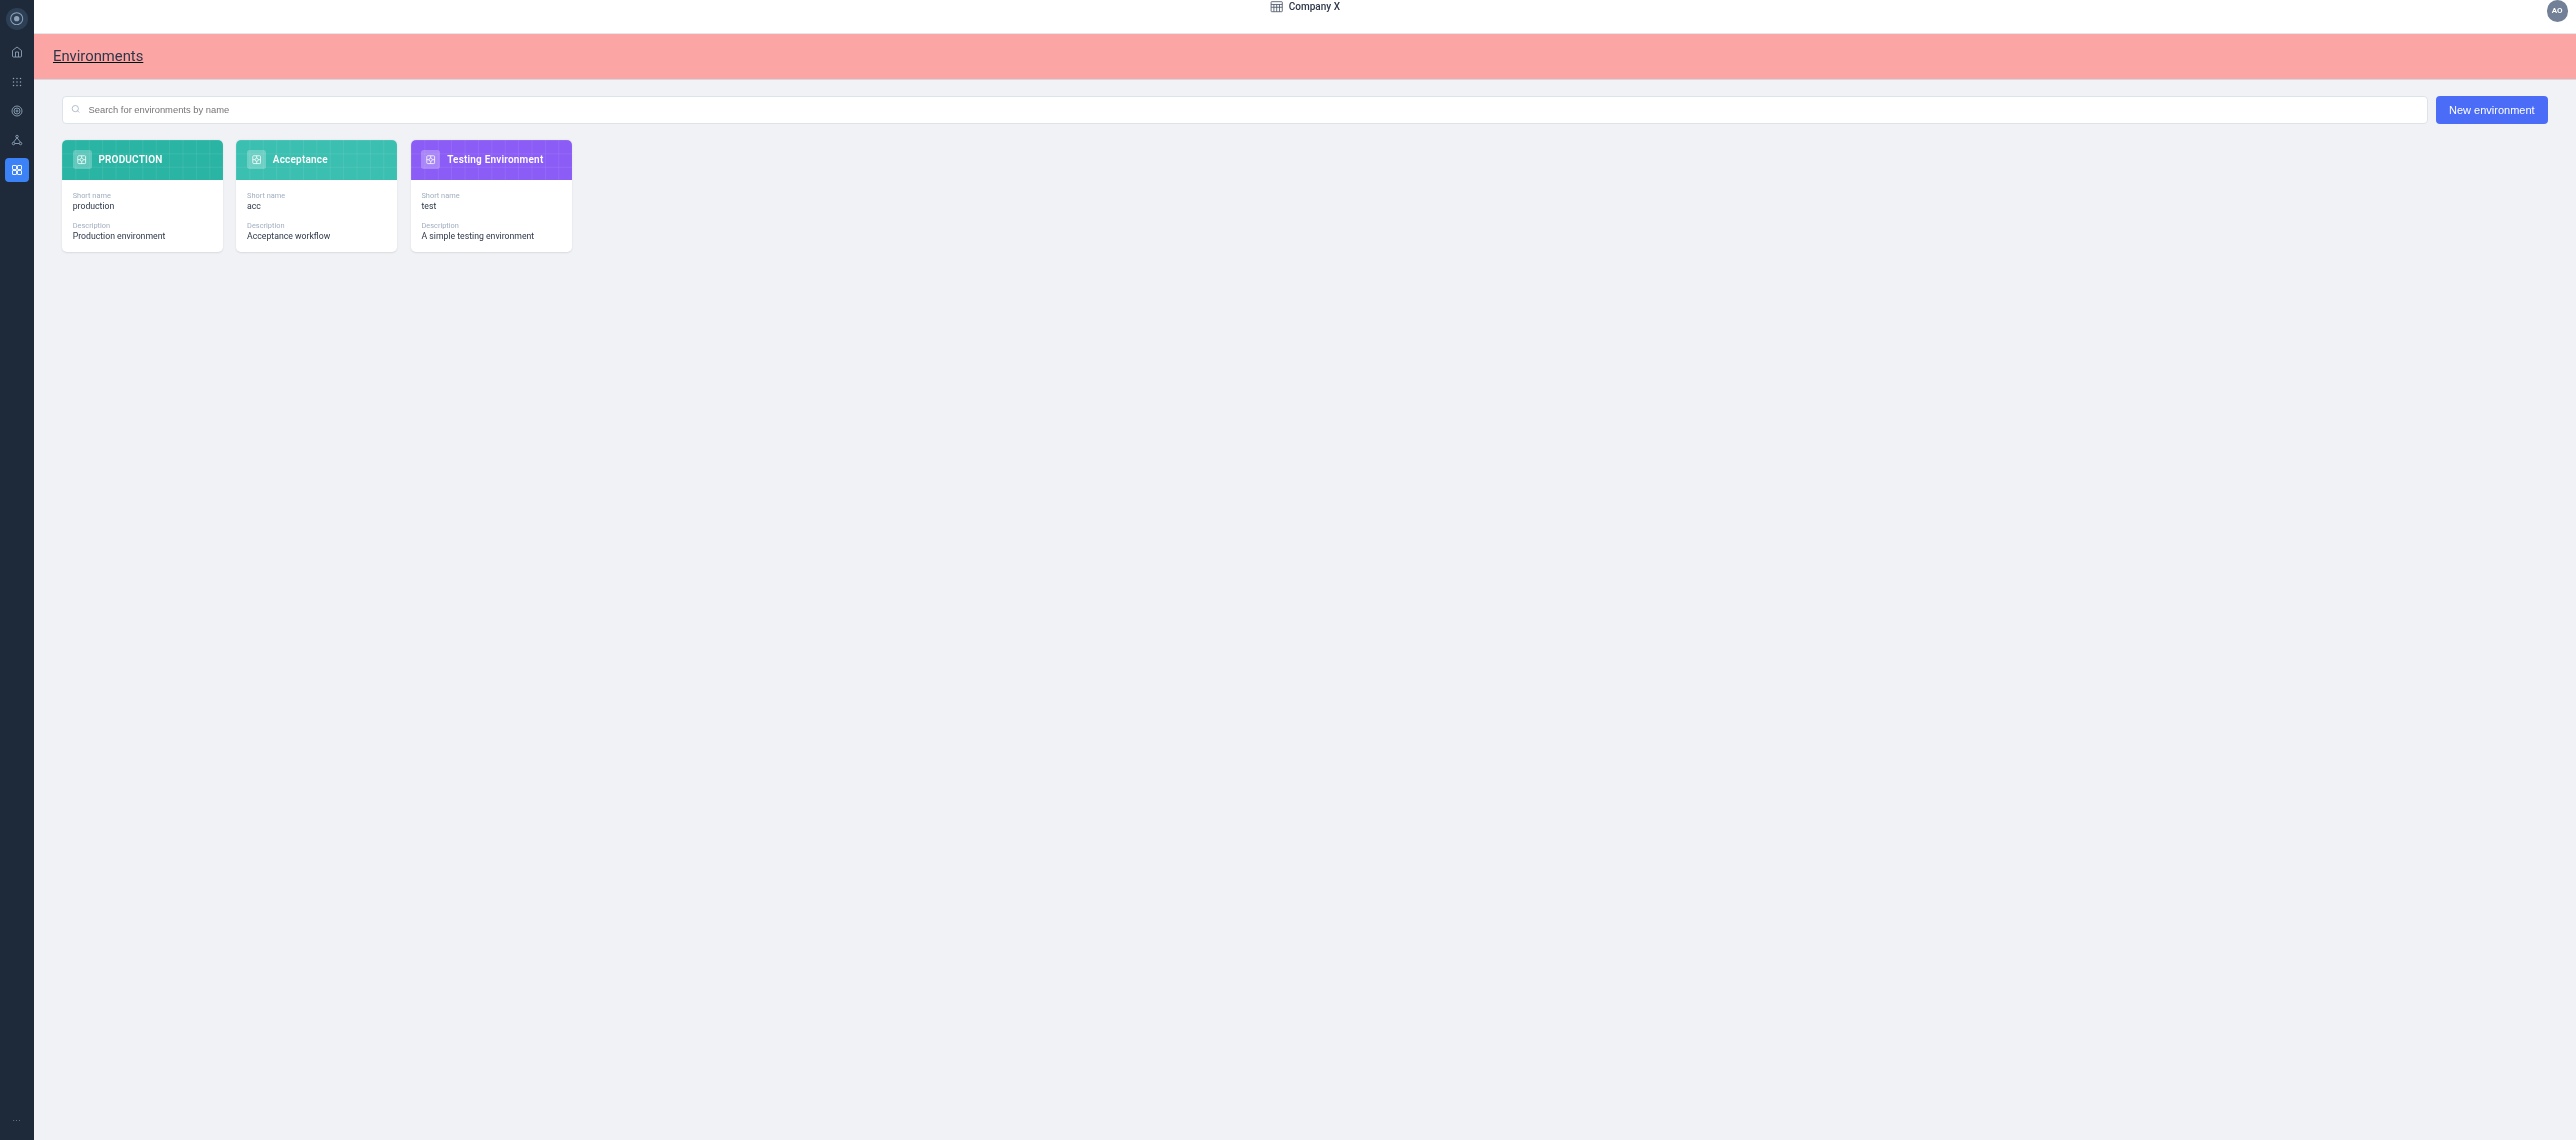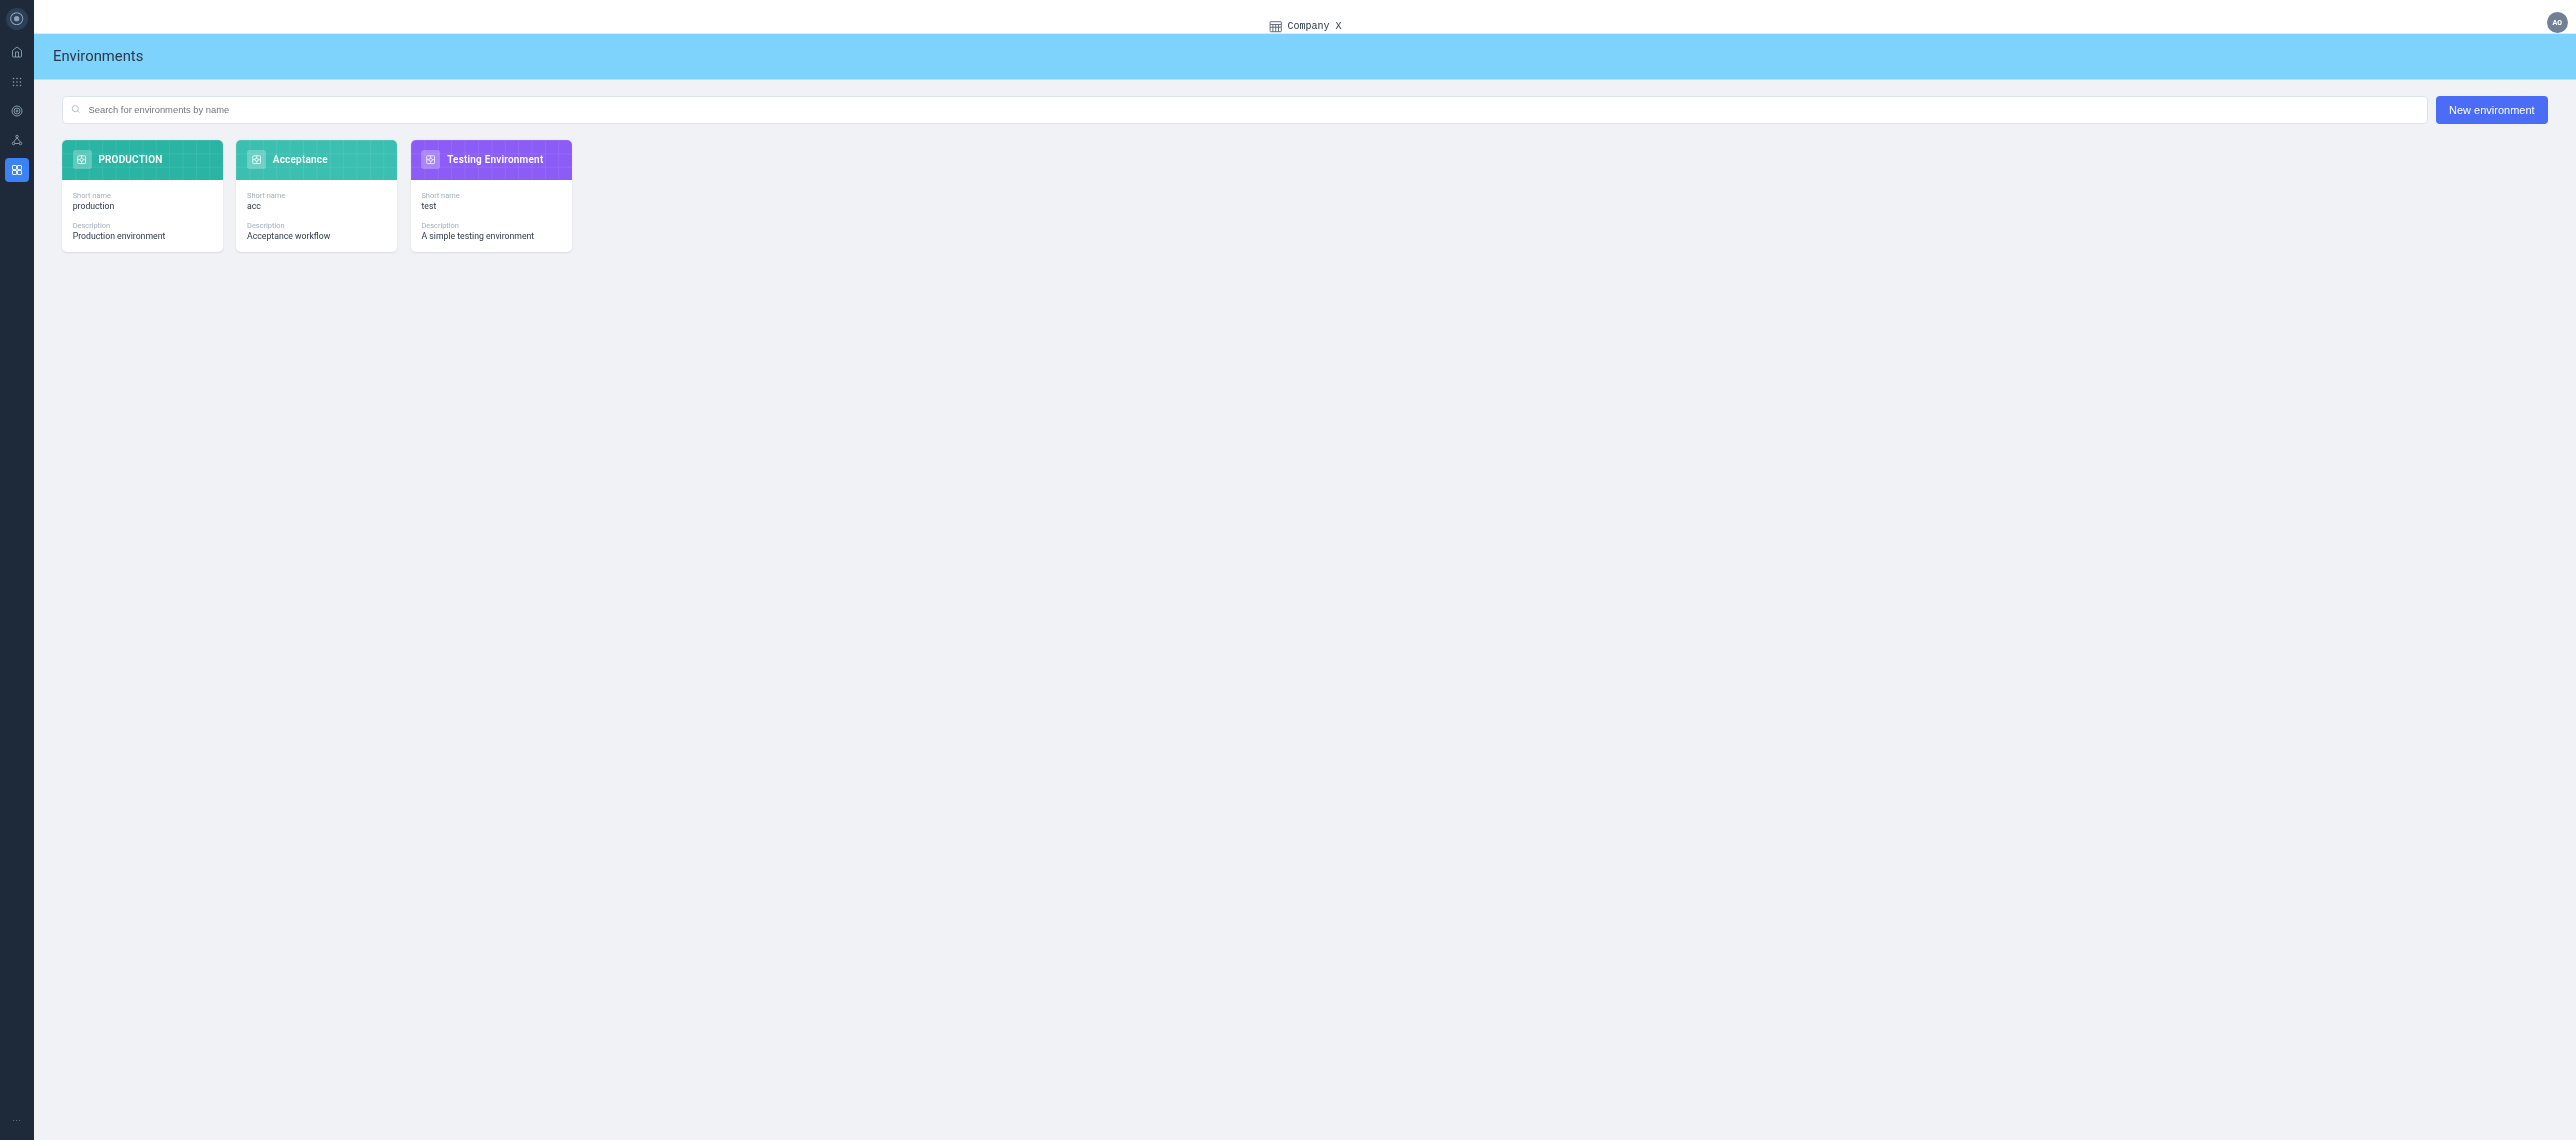--- a/index.html
+++ b/index.html
@@ -49,24 +49,23 @@
       flex-direction: column;
       overflow: hidden;
     }
 
     
     .topbar {
       height: 34px;
       background: white;
       border-bottom: 0.7px solid #e2e8f0;
       display: flex;
-      align-items: flex-end;
+      align-items: flex-start;
       justify-content: center;
       position: relative;
-      font-family: Liberation Mono, monospace;
     }
     .topbar-title {
       display: flex;
       align-items: center;
       gap: 5.4px;
       font-size: 10px;
       font-weight: 500;
       color: #2d3748;
     }
     .topbar-avatar {
@@ -80,23 +79,24 @@
       display: flex;
       align-items: center;
       justify-content: center;
       font-size: 8px;
       font-weight: 600;
       cursor: pointer;
     }
 
     
     .page-header {
-      background: #7dd3fc;
+      background: #fca5a5;
       padding: 13.4px 19px;
       border-bottom: 0.7px solid #d1d8e0;
+      text-decoration: underline;
     }
     .page-header h1 {
       font-size: 14.8px;
       font-weight: 400;
       color: #2d3748;
     }
 
     
     .content {
       flex: 1;

